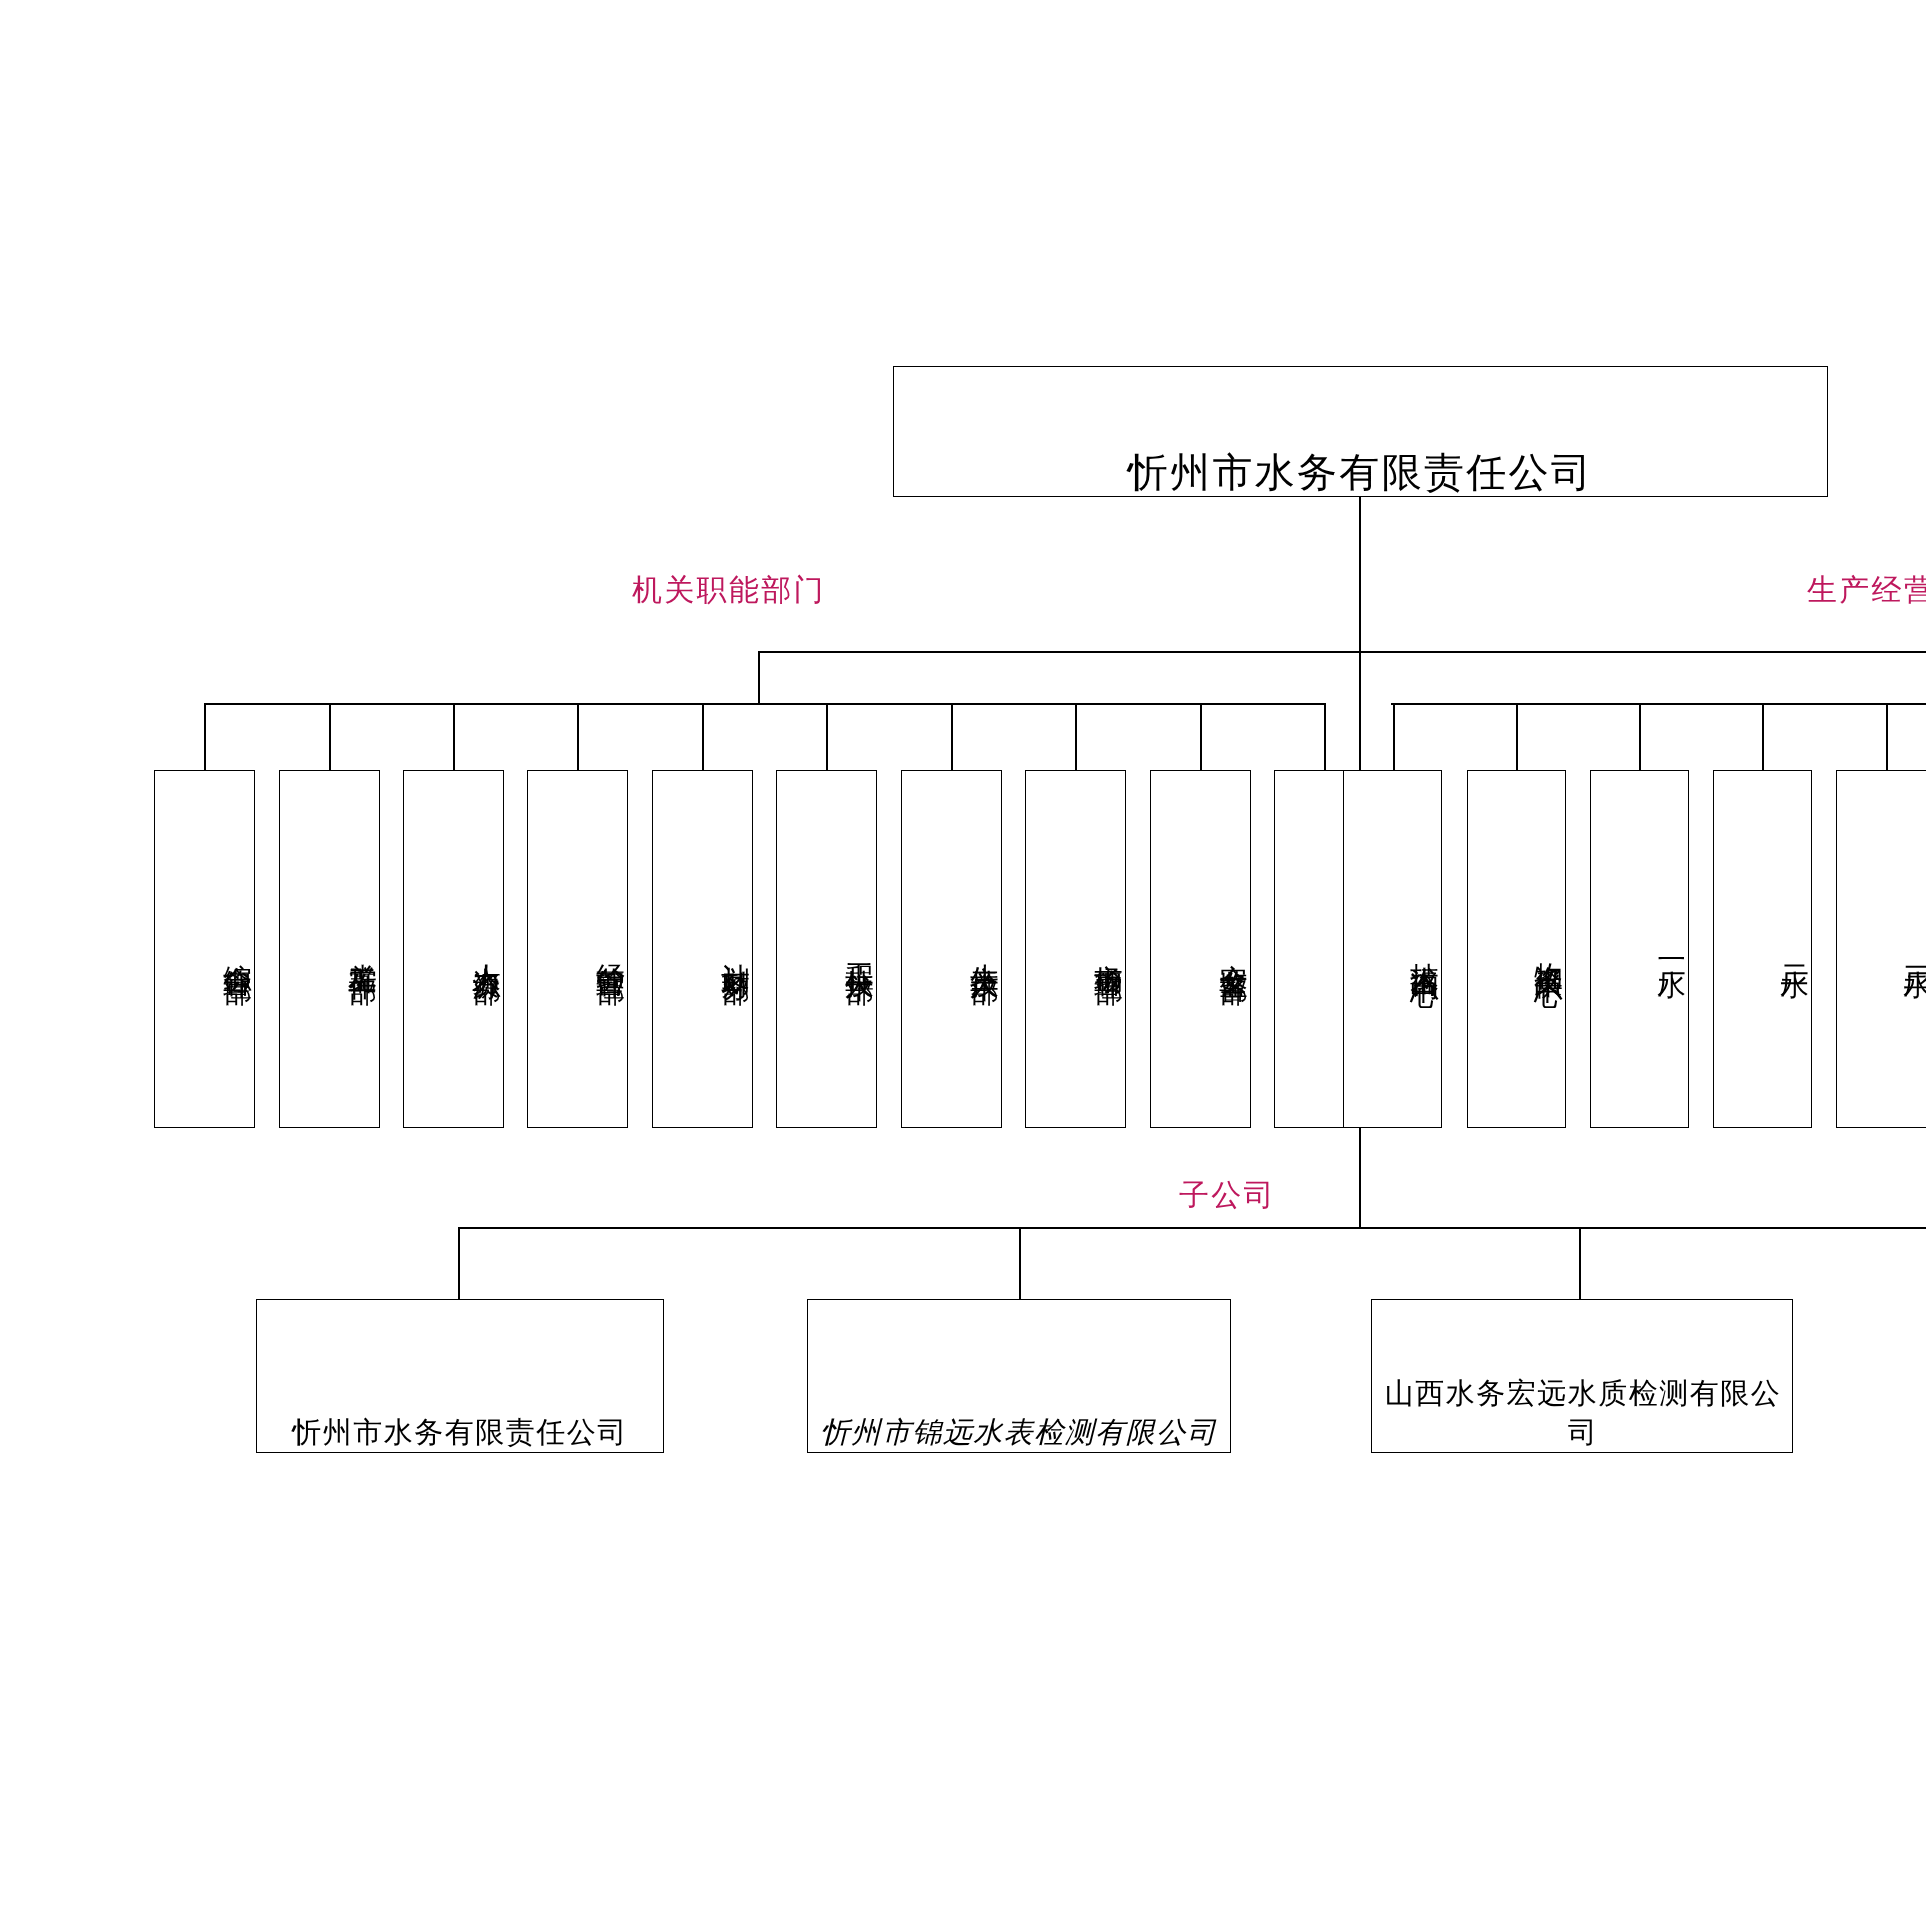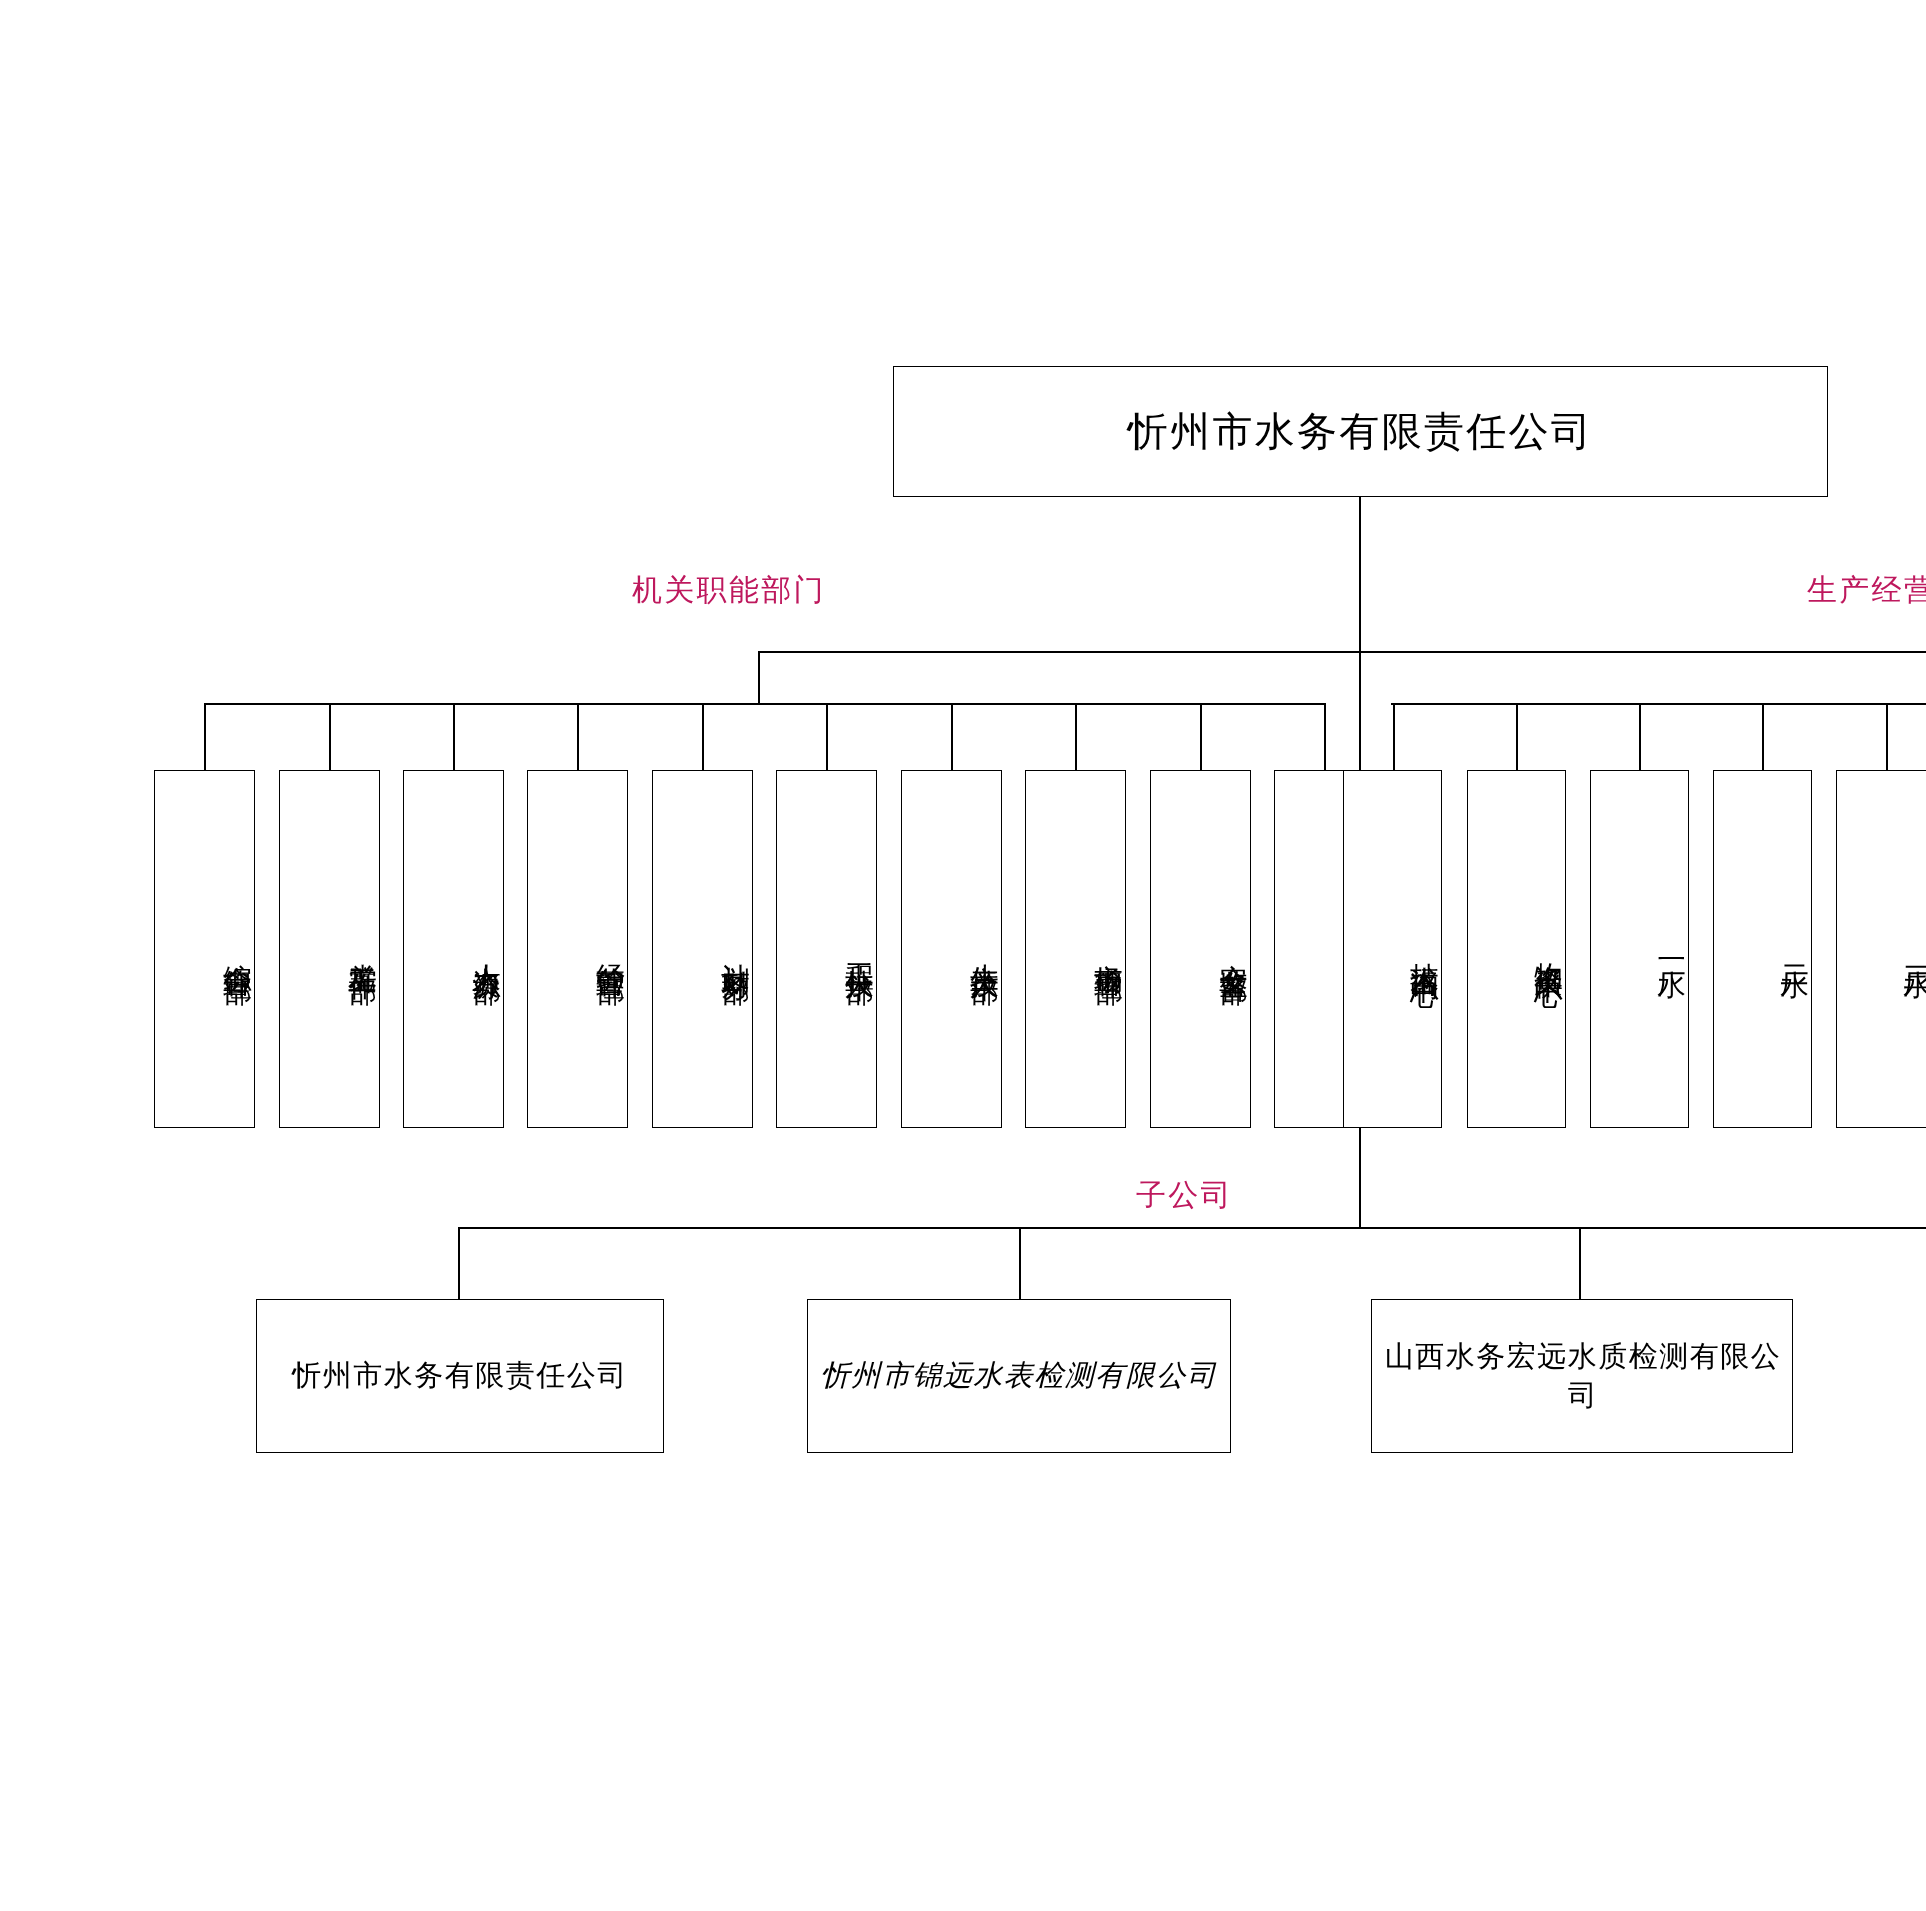--- a/index.html
+++ b/index.html
@@ -18,21 +18,21 @@
     background: #ffffff;
     overflow: hidden;
   }
 
   .node {
     position: absolute;
     box-sizing: border-box;
     border: 1.9px solid #000000;
     background: #ffffff;
     display: flex;
-    align-items: center;
+    align-items: flex-end;
     justify-content: center;
     text-align: center;
     line-height: 1.18;
   }
 
   
   .root-node {
     font-size: 40px;
     letter-spacing: 2.3px;
     padding: 0 15.4px;
@@ -119,21 +119,21 @@
   <div class="line line-v" style="left:1762px; top:703px; height:67px;"></div>
   <div class="line line-v" style="left:1886px; top:703px; height:67px;"></div>
 
   <div class="line line-h" style="left:458px; top:1227px; width:1784px;"></div>
   <div class="line line-v" style="left:458px; top:1227px; height:72px;"></div>
   <div class="line line-v" style="left:1019px; top:1227px; height:72px;"></div>
   <div class="line line-v" style="left:1579px; top:1227px; height:72px;"></div>
 
   <div class="caption" style="left:632px; top:570px;">机关职能部门</div>
   <div class="caption" style="left:1807px; top:570px;">生产经营基层单位</div>
-  <div class="caption" style="left:1136px; top:1175px;">子公司</div>
+  <div class="caption" style="left:1179px; top:1175px;">子公司</div>
 
   <div class="node vnode" style="left:154px; top:770px; width:101px; height:358px;">
     <span>综合管理部</span>
   </div>
   <div class="node vnode" style="left:279px; top:770px; width:101px; height:358px;">
     <span>党群工作部</span>
   </div>
   <div class="node vnode" style="left:403px; top:770px; width:101px; height:358px;">
     <span>人力资源部</span>
   </div>

